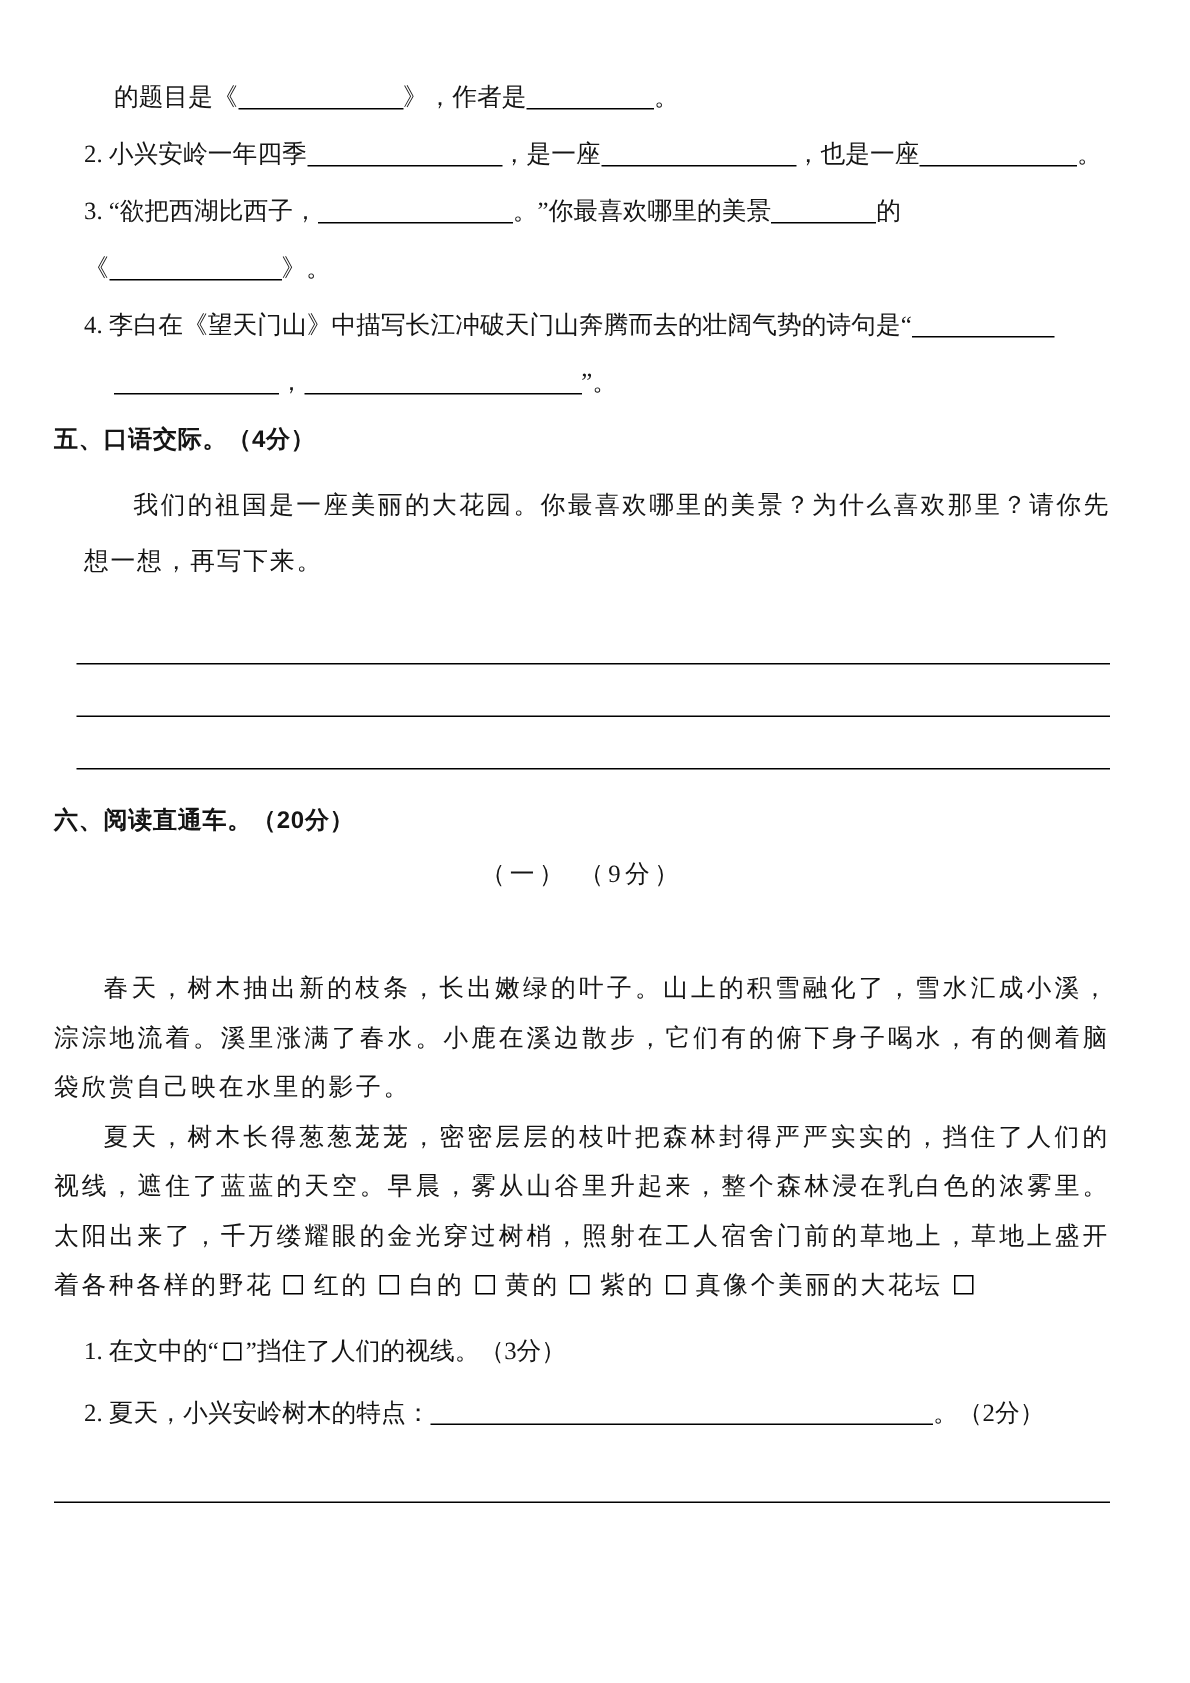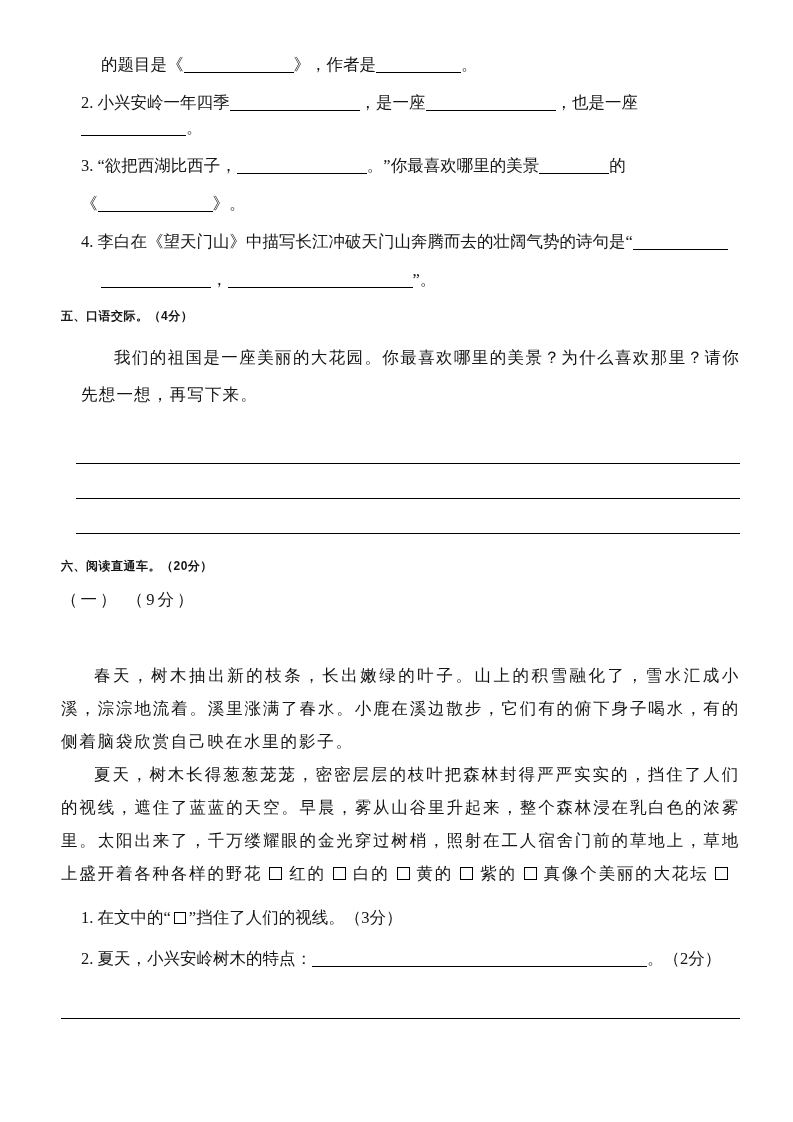--- a/index.html
+++ b/index.html
@@ -4,61 +4,61 @@
 <style>
   * { margin:0; padding:0; box-sizing:border-box; }
   html,body { background:#ffffff; }
   .page {
     position:relative;
     width:793px; height:1122px;
     background:#ffffff;
     color:#151515;
     font-family:"Liberation Serif","DejaVu Serif",serif;
     font-size:16.5px;
-    padding:52px 53px 0 61px;
+    padding:52px 53px 0 36px;
     overflow:hidden;
   }
   
   .fill-line { line-height:25px; margin-bottom:13px; }
   .indent20 { margin-left:20px; }
   .indent40 { margin-left:40px; }
   .blank {
     display:inline-block;
     border-bottom:1px solid #000;
     height:17px;
     vertical-align:-3px;
   }
   .w70{width:70px}.w85{width:85px}.w95{width:95px}.w105{width:105px}
   .w110{width:110px}.w115{width:115px}.w130{width:130px}.w185{width:185px}
   .w335{width:335px}
   
   .hdr {
     font-family:"Liberation Sans","DejaVu Sans",sans-serif;
     font-weight:700;
-    font-size:12px;
+    font-size:16px;
     letter-spacing:0.5px;
     margin:16px 0 14px 0;
   }
   
   .prompt {
     margin:0 0 16px 20px;
     text-indent:2em;
     line-height:37px;
     letter-spacing:1.2px;
     text-align:justify;
   }
   
   .ans-line {
     border-bottom:1px solid #000;
     height:35px;
     margin-left:15px;
   }
   .ans-line.full { margin-left:0; }
   
-  .part-label { letter-spacing:3px; margin:13px 0 12px 0; }
+  .part-label { text-align:center; letter-spacing:3px; margin:13px 0 12px 0; }
   .passage {
     text-indent:2em;
     line-height:33px;
     letter-spacing:1.8px;
     text-align:justify;
     margin-bottom:0;
     margin-top:48px;
   }
   .passage + .passage { margin-top:0; }
   .punct-box {

